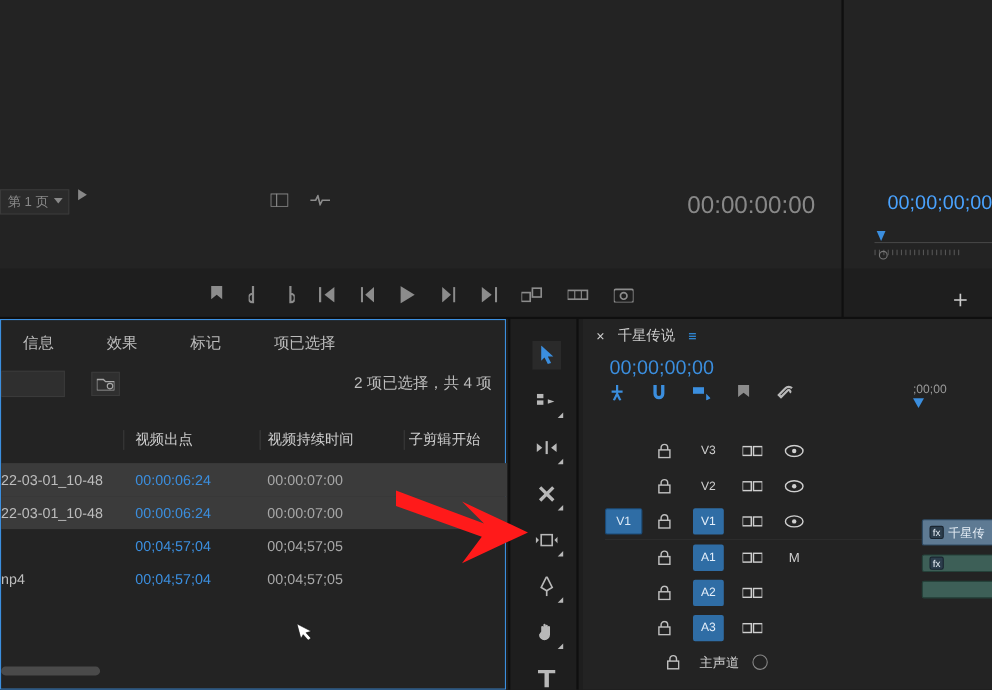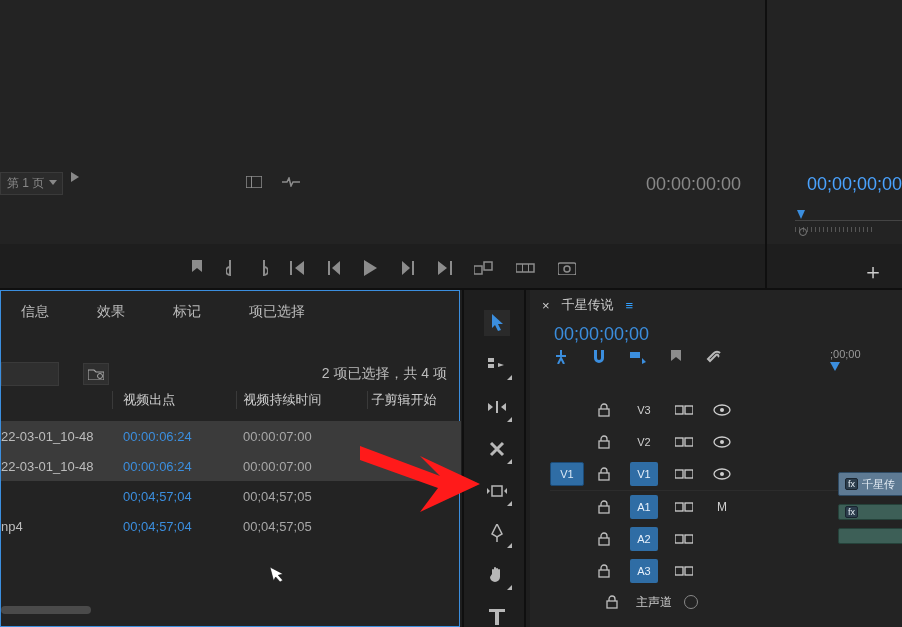--- a/index.html
+++ b/index.html
@@ -14,31 +14,31 @@
 .preview-right .tc{position:absolute;top:174px;right:0;color:#4aa3ff;font-size:18px;font-weight:500}
 .ruler{position:absolute;left:795px;top:210px;width:107px;height:24px}
 .ruler .triangle{position:absolute;left:2px;top:0;width:0;height:0;border-left:4px solid transparent;border-right:4px solid transparent;border-top:9px solid #3b8ede}
 .ruler .ticks{position:absolute;left:0;top:10px;width:107px;height:6px;border-top:1px solid #444}
 .ruler .ticks span{display:inline-block;width:4px;height:5px;border-left:1px solid #555}
 .ruler .circle{position:absolute;left:4px;top:18px;width:8px;height:8px;border:1px solid #777;border-radius:50%}
 .page-sel{position:absolute;left:0;top:172px;display:flex;align-items:flex-start;gap:8px;color:#888}
 .page-sel .dd{background:#2b2b2b;border:1px solid #3a3a3a;padding:2px 18px 2px 6px;position:relative}
 .page-sel .dd::after{content:"";position:absolute;right:5px;top:7px;border-left:4px solid transparent;border-right:4px solid transparent;border-top:5px solid #888}
 .page-sel .play-tri{width:0;height:0;border-left:8px solid #888;border-top:5px solid transparent;border-bottom:5px solid transparent}
-.tc-left{position:absolute;right:24px;top:174px;color:#888;font-size:18px}
+.tc-left{position:absolute;right:24px;top:174px;color:#888;font-size:22px}
 .src-icons{position:absolute;left:246px;top:176px;display:flex;gap:20px;align-items:center}
 .transport{position:absolute;left:0;top:248px;width:765px;height:40px;display:flex;align-items:center;justify-content:center;gap:22px}
 .transport .grp{display:flex;gap:22px;align-items:center}
 .icon{color:#8c8c8c;display:inline-flex;align-items:center;justify-content:center}
 .plus{position:absolute;right:18px;top:257px;color:#ccc;font-size:22px;font-weight:300}
 
 .proj{position:absolute;left:0;top:290px;width:460px;height:337px;border:1px solid #3b8ede;border-right:1px solid #3b8ede;background:#232323}
 .tabs{display:flex;gap:48px;padding:12px 20px;color:#bcbcbc;font-size:14px}
 .tabs .tab{cursor:pointer}
-.search-row{position:absolute;left:0;top:63px;width:460px;height:40px;display:flex;align-items:center}
+.search-row{position:absolute;left:0;top:38px;width:460px;height:40px;display:flex;align-items:center}
 .search-row .search{margin-left:0;width:58px;height:24px;background:#2f2f2f;border:1px solid #3a3a3a}
 .search-row .folder{margin-left:24px;width:26px;height:22px;background:#2f2f2f;border:1px solid #3a3a3a;display:flex;align-items:center;justify-content:center}
 .search-row .status{margin-left:auto;margin-right:14px;color:#bdbdbd;font-size:14px}
 .tbl{position:absolute;left:0;top:100px;width:460px}
 .thead{display:flex;height:30px;align-items:flex-start;color:#cfcfcf;font-size:13px}
 .thead .hsep{border-left:1px solid #3a3a3a;height:18px;margin:0 0}
 .colA{width:112px;padding-left:0}
 .colB{width:124px;padding-left:10px}
 .colC{width:130px;padding-left:6px}
 .colD{width:94px;padding-left:4px}

